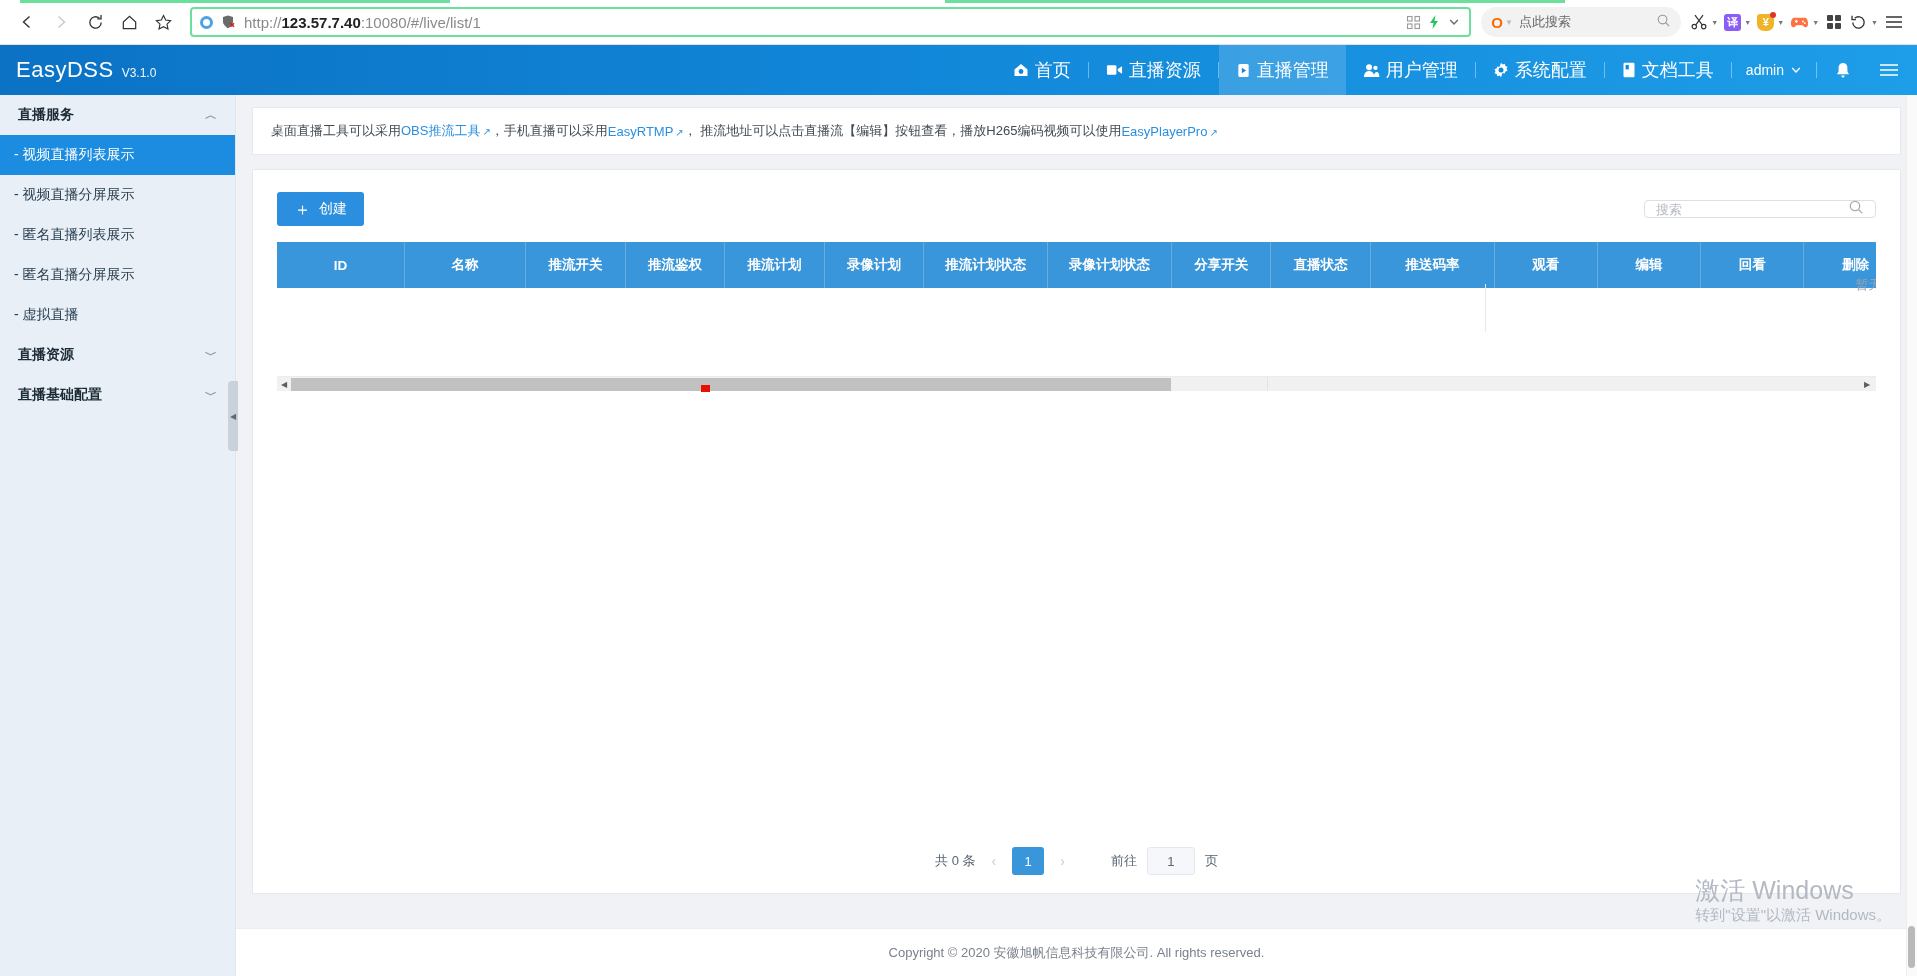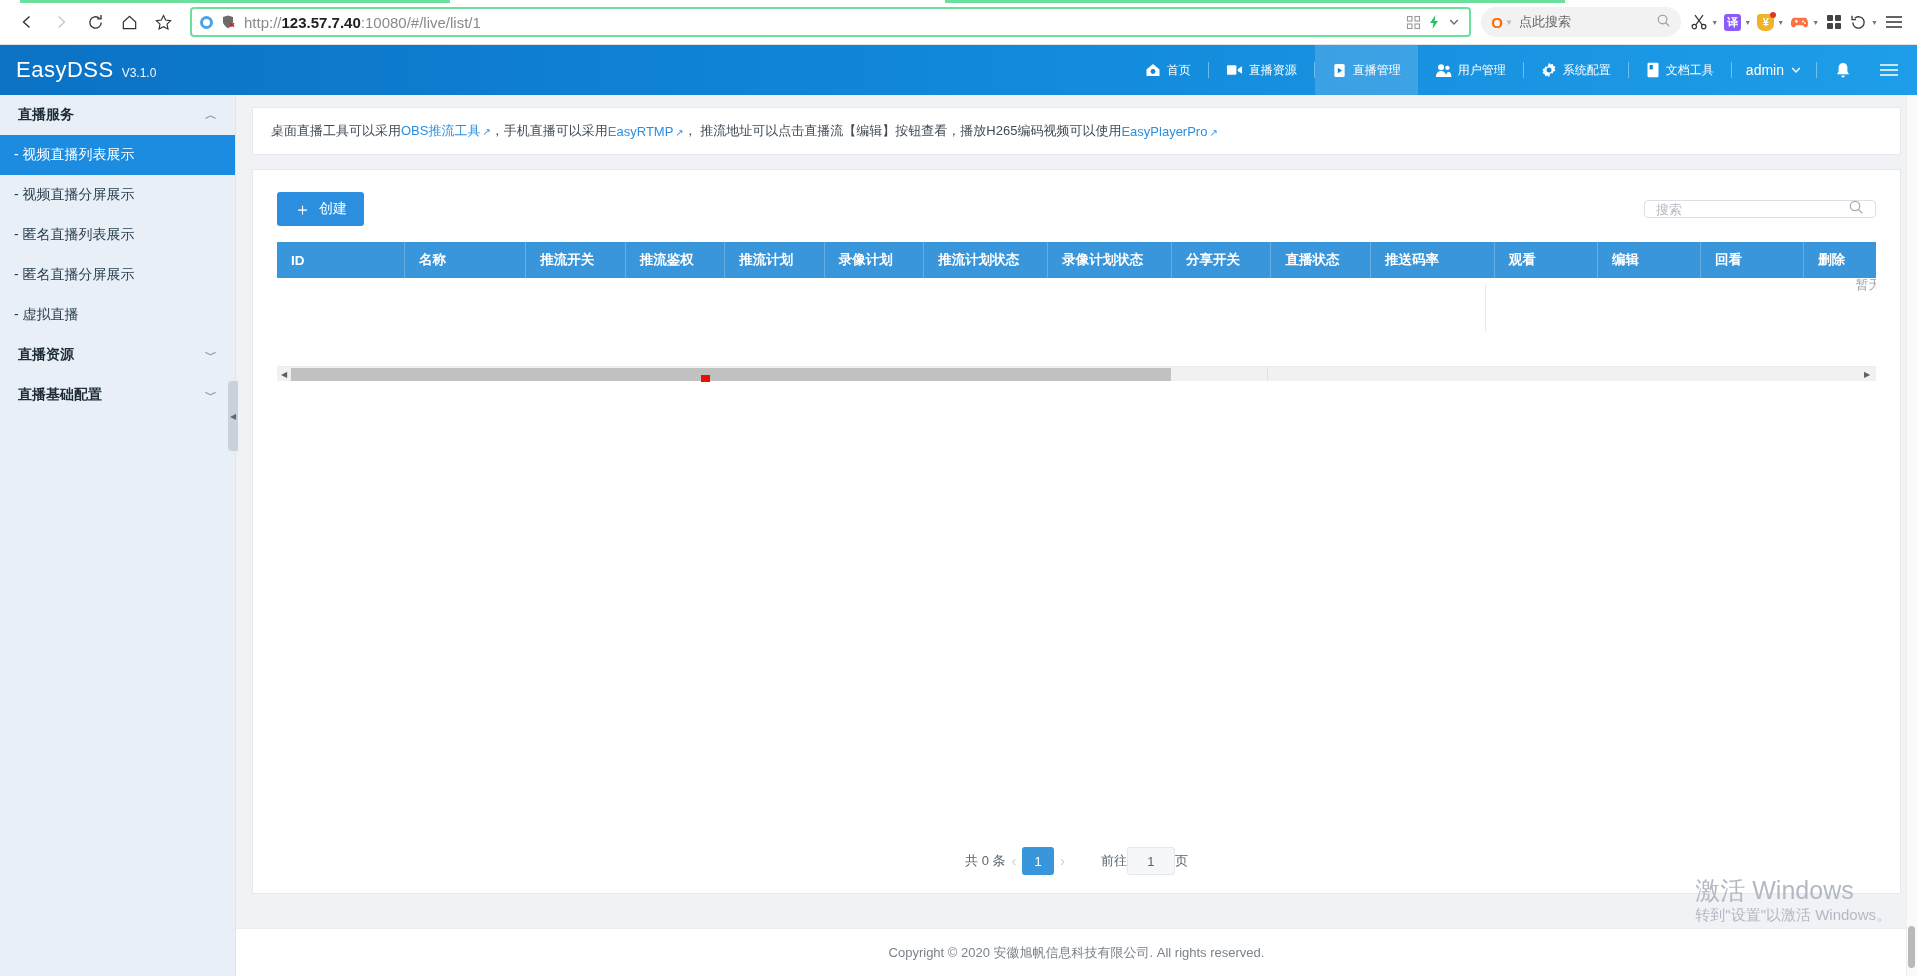--- a/index.html
+++ b/index.html
@@ -88,21 +88,21 @@
     color: #fff;
     position: relative;
   }
   #brand { display: flex; align-items: baseline; padding-left: 16px; flex: none; }
   #brand .name { font-size: 22px; letter-spacing: .5px; }
   #brand .ver { font-size: 12px; margin-left: 8px; opacity: .95; }
 
   #topnav { margin-left: auto; display: flex; align-items: center; height: 50px; }
   .topnav-item {
     display: flex; align-items: center; gap: 6px;
-    height: 50px; padding: 0 17px; font-size: 12px;
+    height: 50px; padding: 0 17px; font-size: 18px;
     cursor: pointer; white-space: nowrap;
   }
   .topnav-item.active { background: rgba(255,255,255,.16); }
   .topnav-sep { width: 1px; height: 16px; background: rgba(255,255,255,.38); }
   .topnav-item svg { display: block; }
   #user-menu { display:flex; align-items:center; gap:6px; padding: 0 14px; font-size: 14px; cursor: pointer;}
   #bell-btn { padding: 0 18px; cursor: pointer; display:flex; align-items:center;}
   #hamburger-btn { padding: 0 18px 0 10px; cursor: pointer; display:flex; align-items:center;}
 
   
@@ -178,21 +178,21 @@
     font-size: 13px; color: #444; font-family: inherit; background: transparent;
   }
   #search-field input::placeholder { color: #b4b8bf; }
 
   
   #table-scroll-area { padding: 0 24px; position: relative; }
   #table-viewport { overflow: hidden; position: relative; }
   table.grid { border-collapse: collapse; table-layout: fixed; width: 1630px; }
   table.grid th {
     background: #3a96da; color: #fff; font-size: 13.5px; font-weight: bold;
-    text-align: left; height: 36px; padding: 0 14px;
+    text-align: center; height: 46px; padding: 0 14px;
     border-right: 1px solid #66aee2; white-space: nowrap;
   }
   table.grid th:last-child { border-right: none; }
   #empty-row td {
     height: 88px; border-bottom: none; position: relative;
   }
   #empty-text {
     position: absolute; left: 0; right: 0; top: 34px;
     text-align: center; color: #9aa3b0; font-size: 13px;
   }
@@ -222,21 +222,21 @@
   }
   #hscroll .right-section {
     position: absolute; left: 990px; right: 0; top: 0; bottom: 0;
     background: #f1f1f1; border-left: 1px solid #e2e2e2;
   }
 
   
   #pagination {
     position: absolute; left: 0; right: 0; bottom: 18px;
     display: flex; align-items: center; justify-content: center;
-    gap: 0; font-size: 13px; color: #5b6573;
+    gap: 10px; font-size: 13px; color: #5b6573;
   }
   #pagination .pg-arrow { color: #c8cdd4; font-size: 14px; padding: 0 6px; cursor: pointer; }
   #pagination .pg-num {
     background: #3a96da; color: #fff; min-width: 32px; height: 28px;
     border-radius: 3px; display: flex; align-items: center; justify-content: center;
     font-size: 13px; cursor: pointer;
   }
   #pagination .jump-label { margin-left: 30px; }
   #pagination .jump-input {
     width: 48px; height: 28px; background: #f5f7fa; border: 1px solid #e4e7ed;

